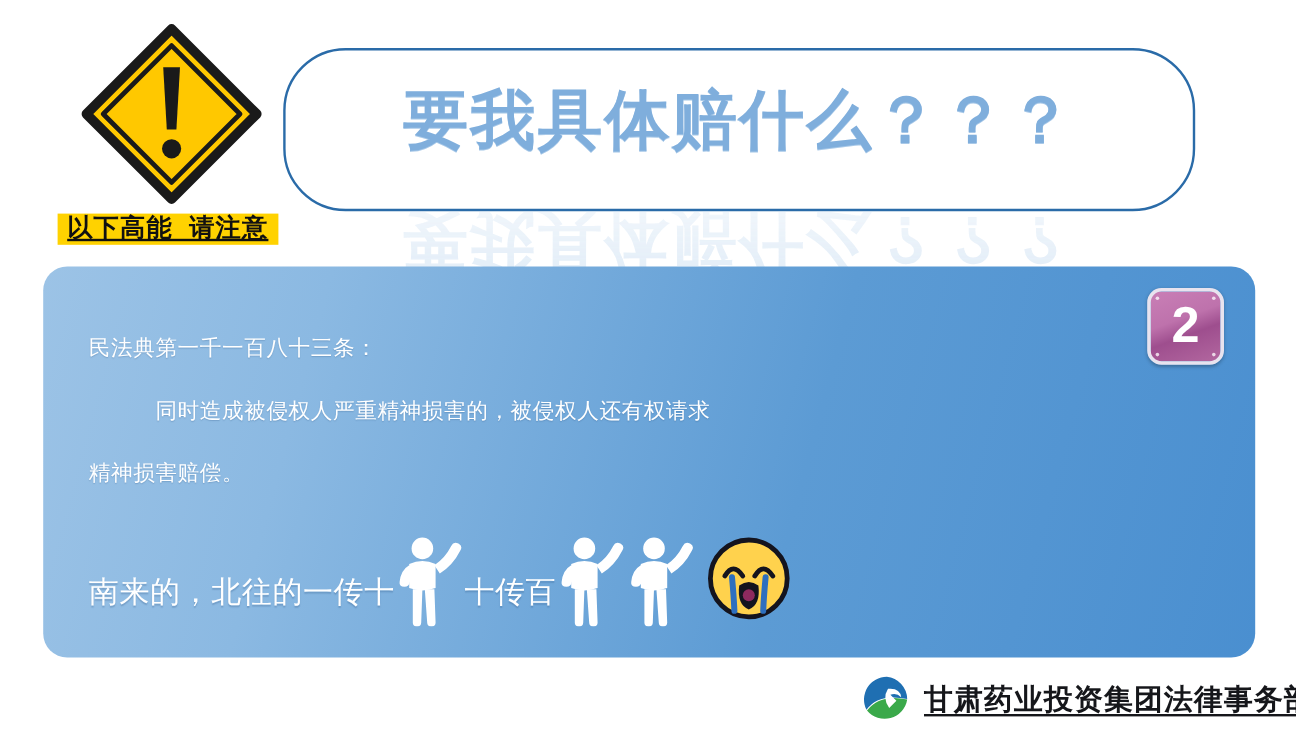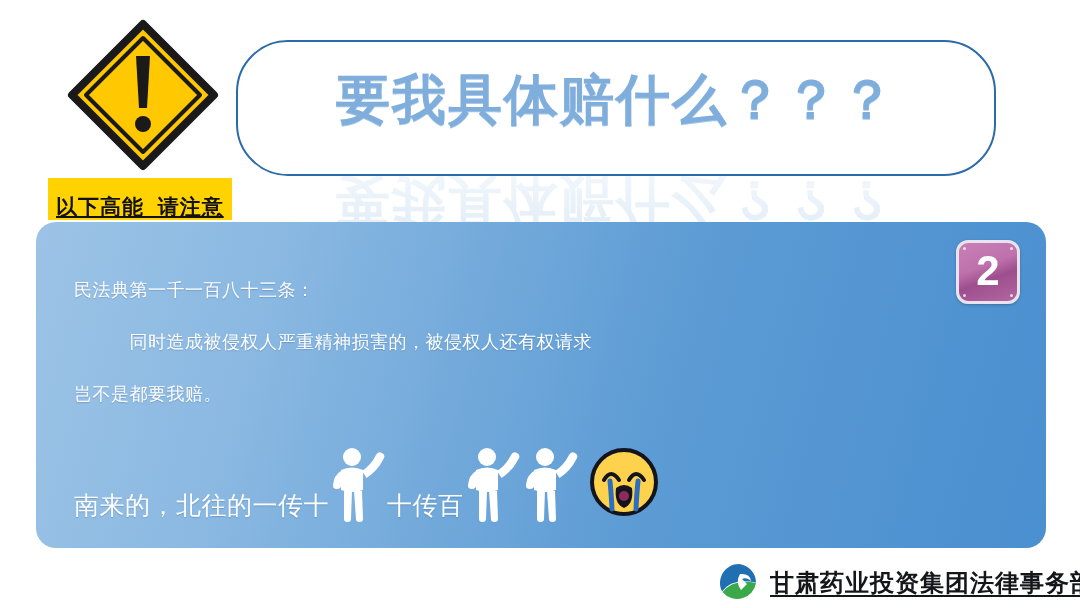--- a/index.html
+++ b/index.html
@@ -24,21 +24,21 @@
     height: 154px;
   }
   #warning-sign svg { display: block; width: 100%; height: 100%; }
 
   
   #caution-banner {
     position: absolute;
     left: 48px;
     top: 178px;
     background: #FFD200;
-    padding: 18px 8px 3px 8px;
+    padding: 2px 8px 3px 8px;
     line-height: 1;
   }
   #caution-banner .caution-text {
     font-family: "Liberation Sans", "DejaVu Sans", sans-serif;
     font-weight: bold;
     font-size: 21px;
     color: #111111;
     letter-spacing: 1px;
     text-decoration: underline;
     text-underline-offset: 2px;
@@ -181,20 +181,21 @@
     height: 80px;
   }
   #caption-row .cap-text {
     font-family: "Liberation Sans", "DejaVu Sans", sans-serif;
     font-size: 25px;
     color: #FFFFFF;
     letter-spacing: 0.5px;
     white-space: pre;
     text-shadow: 0 1px 1px rgba(30,70,120,0.25);
     align-self: flex-end;
+    margin-bottom: 12px;
   }
   .person-icon {
     width: 54px;
     height: 76px;
     flex: 0 0 auto;
     margin: 0 2px;
     align-self: flex-end;
   }
   .person-icon svg { display:block; width:100%; height:100%; }
   #crying-emoji {
@@ -262,21 +263,21 @@
     <span class="dot tl"></span>
     <span class="dot tr"></span>
     <span class="dot bl"></span>
     <span class="dot br"></span>
     <span class="badge-num">2</span>
   </div>
 
   <div id="legal-text">
     <div class="line">民法典第一千一百八十三条：</div>
     <div class="line"><span>　　　</span><span class="underlined">同时造成被侵权人严重精神损害的，被侵权人还有权请求</span></div>
-    <div class="line"><span class="underlined">岂不是都要我赔。</span></div>
+    <div class="line"><span class="underlined">精神损害赔偿。</span></div>
   </div>
 
   <div id="caption-row">
     <span class="cap-text">南来的，北往的一传十</span>
 
     <span class="person-icon">
       <svg viewBox="0 0 54 76" xmlns="http://www.w3.org/2000/svg">
         <g fill="#FFFFFF">
           <circle cx="21" cy="11" r="9"></circle>
           <path d="M10 24 q11 -5 22 0 l0 20 q-11 4 -22 0 Z"></path>

